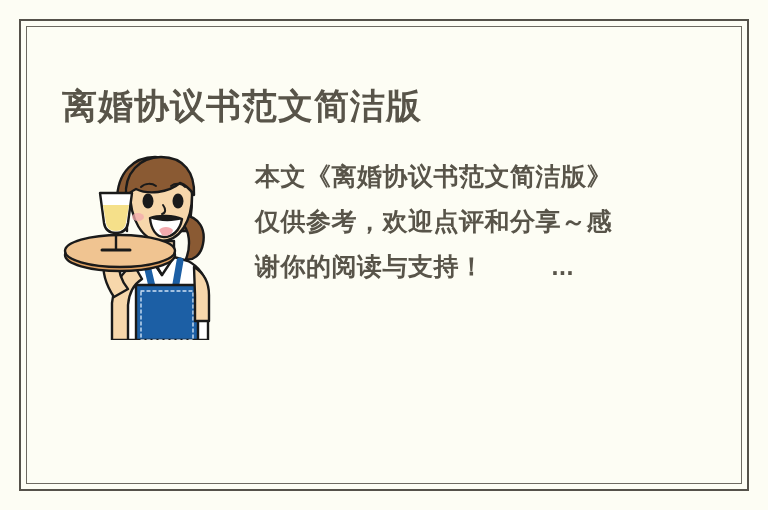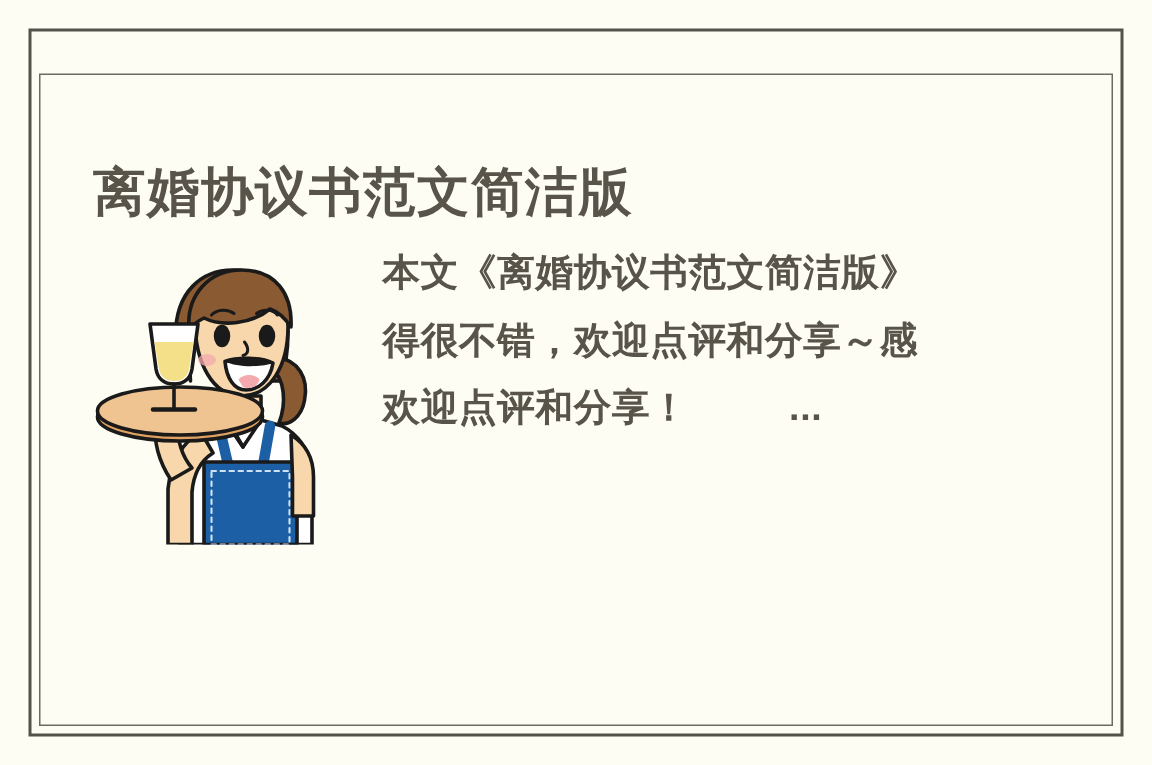--- a/index.html
+++ b/index.html
@@ -27,21 +27,20 @@
 
   #card-inner {
     position: absolute;
     left: 5px;
     top: 5px;
     right: 5px;
     bottom: 5px;
     box-sizing: border-box;
     border: 1px solid #6d6a61;
     background: #fdfdf4;
-    margin-top: 23px;
   }
 
   #page-title {
     position: absolute;
     left: 35px;
     top: 38px;
     font-size: 35px;
     font-weight: bold;
     letter-spacing: 1px;
     color: #585449;
@@ -67,21 +66,21 @@
   #illustration svg {
     display: block;
     width: 150px;
     height: 195px;
   }
 
   
   #body-copy {
     position: absolute;
     left: 198px;
-    top: 0px;
+    top: 17px;
     width: 440px;
     color: #585449;
     font-size: 25px;
     font-weight: bold;
     line-height: 45px;
     letter-spacing: 0.5px;
   }
   #body-copy .line {
     white-space: pre;
     height: 45px;
@@ -154,19 +153,19 @@
             <path d="M41 60 L67 60 L64 78 C63 83 60 86 54 86 C48 86 45 83 44 78 Z" fill="#f5e08a" stroke="none"></path>
             <path d="M54 88 L54 104" fill="none"></path>
             <path d="M40 105 L68 105" fill="none" stroke-width="3"></path>
 
           </g>
         </svg>
       </div>
 
       <div id="body-copy">
         <div class="line">本文《离婚协议书范文简洁版》</div>
-        <div class="line">得很不错，欢迎点评和分享～感</div>
-        <div class="line">欢迎点评和分享！         ...</div>
+        <div class="line">仅供参考，欢迎点评和分享～感</div>
+        <div class="line">谢你的阅读与支持！         ...</div>
       </div>
 
     </div>
   </div>
 </div>
 
 </body></html>

